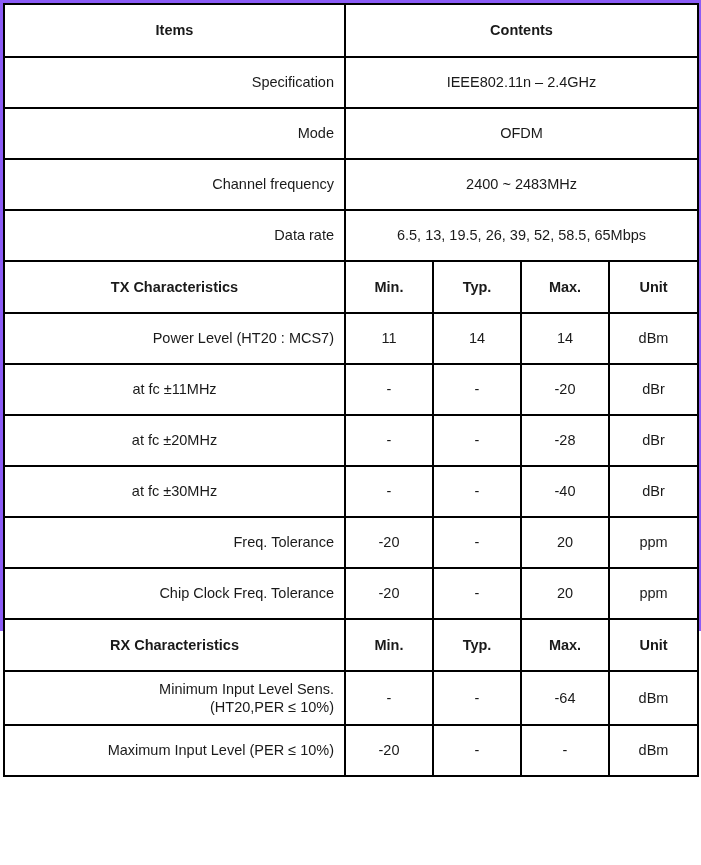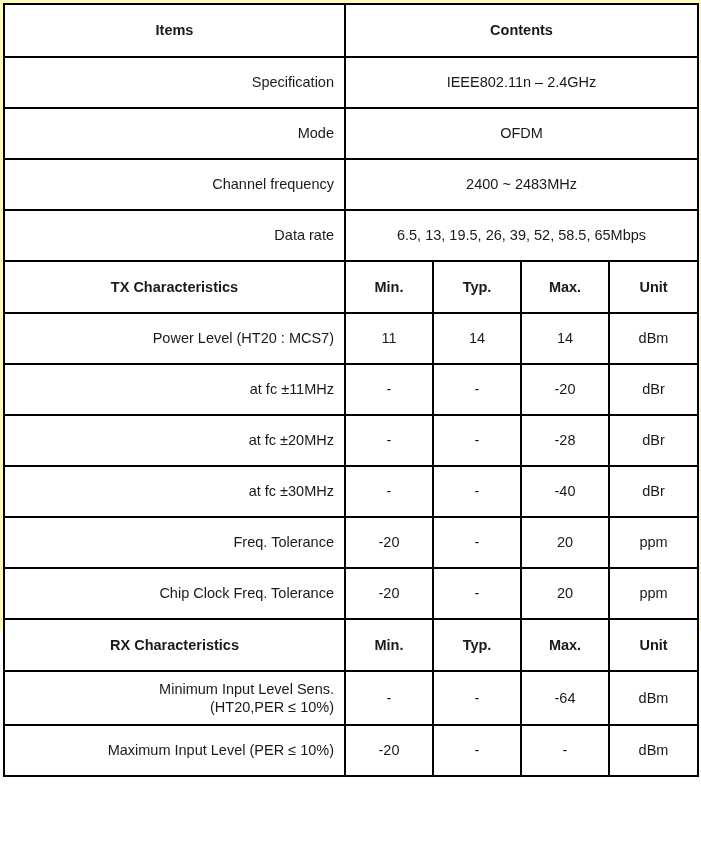--- a/index.html
+++ b/index.html
@@ -14,21 +14,21 @@
     color: #000000;
     overflow: hidden;
   }
 
   #sheet {
     position: relative;
     width: 701px;
     height: 631px;
     box-sizing: border-box;
     padding: 3px 4px 28px 3px;
-    background: #fef9c3;
+    background: #8b5cf6;
   }
 
   table.spec {
     width: 694px;
     border-collapse: collapse;
     table-layout: fixed;
     background: #ffffff;
   }
 
   table.spec td {
@@ -49,21 +49,21 @@
     text-align: center;
     font-size: 15px;
     color: #000000;
   }
 
   
   td.label {
     text-align: right;
   }
   td.label-indent {
-    text-align: right;
+    text-align: center;
     padding-left: 66px;
   }
   td.center {
     text-align: center;
     border-radius: 16px;
   }
 
   
   col.c-items   { width: 341px; }
   col.c-min     { width: 88px;  }

